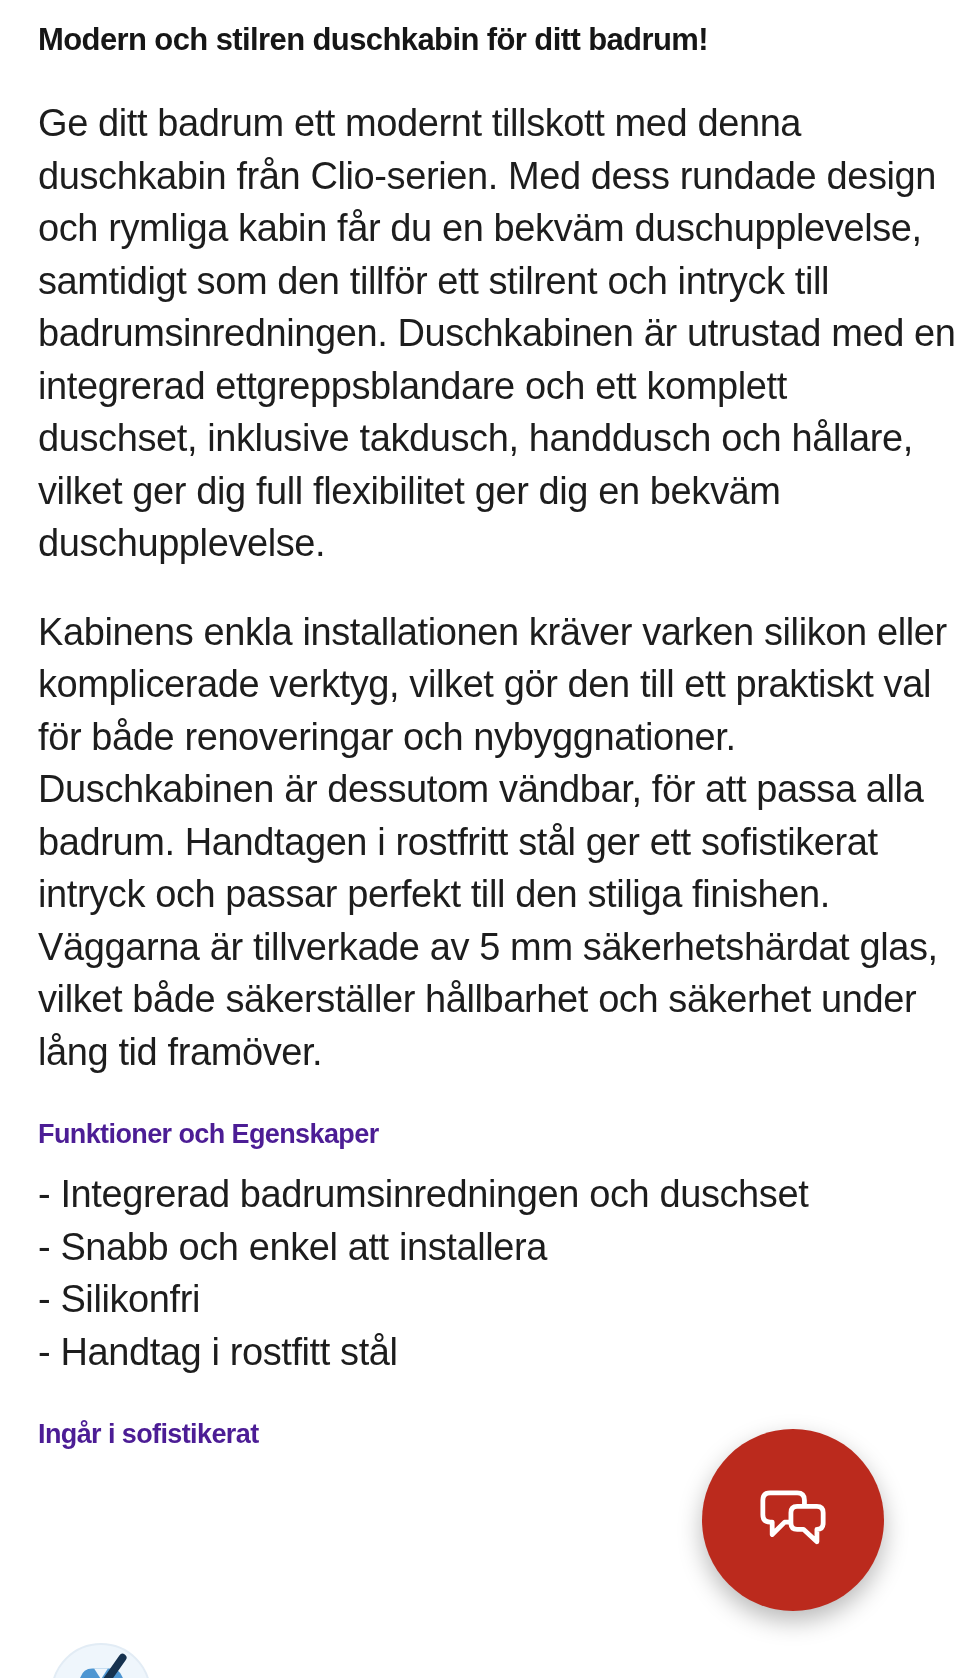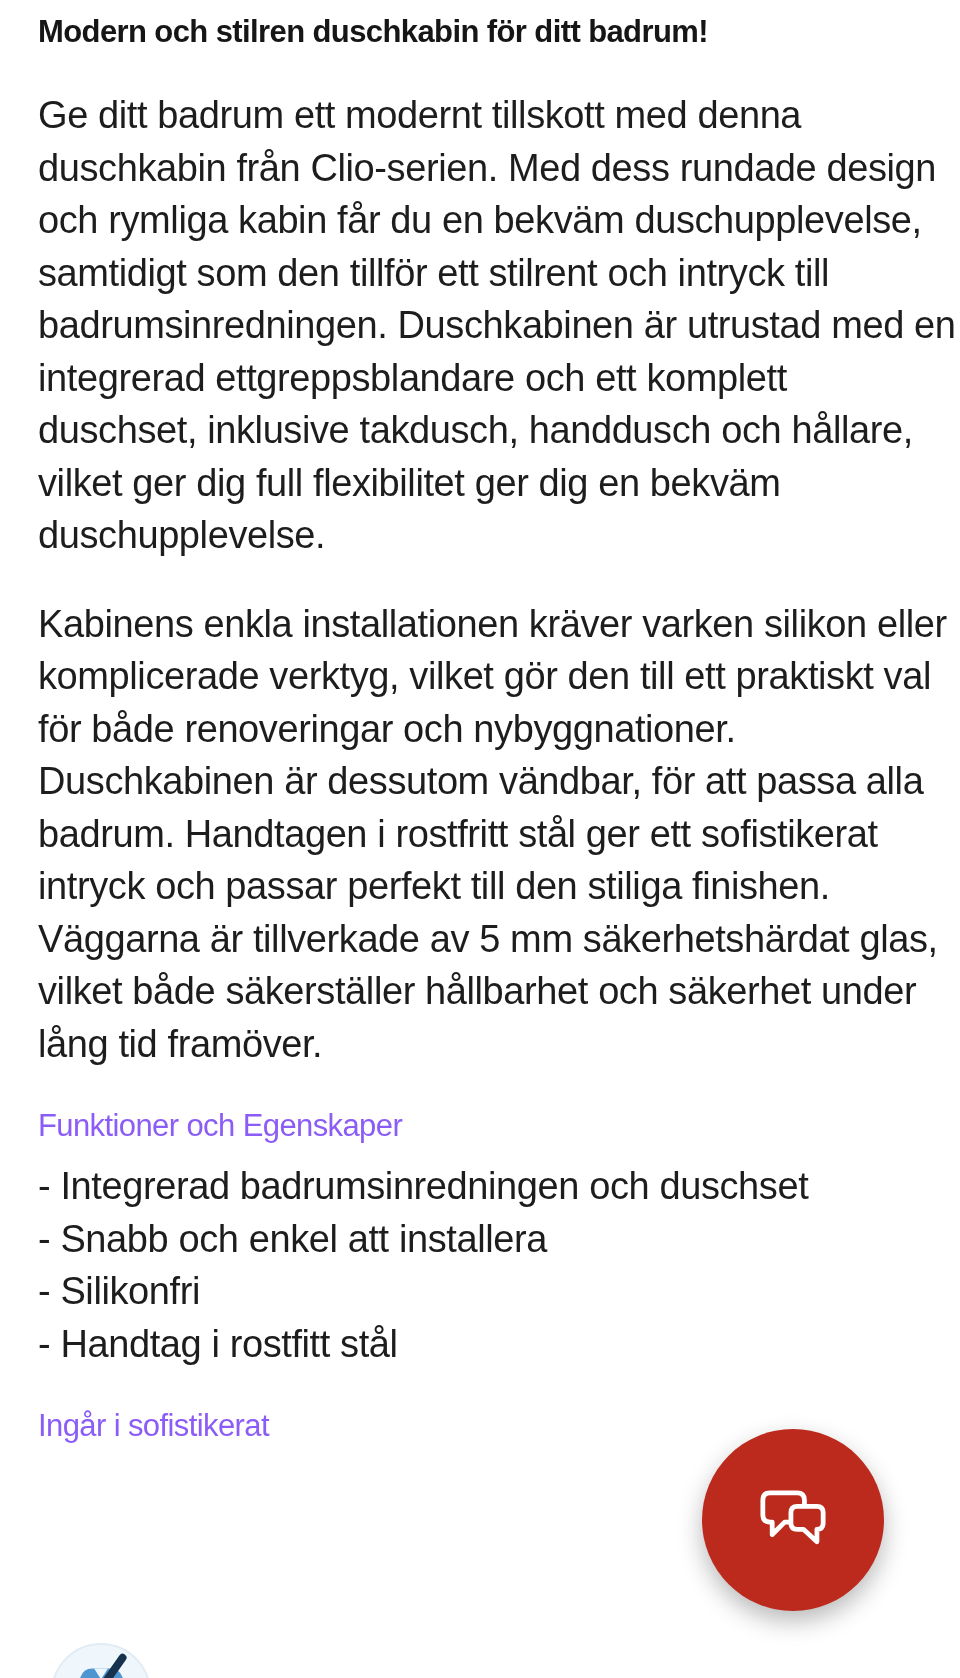--- a/index.html
+++ b/index.html
@@ -10,43 +10,43 @@
     width: 960px;
     height: 1678px;
     background: #ffffff;
     overflow: hidden;
     position: relative;
     font-family: "Liberation Sans", sans-serif;
     color: #1d1d1d;
     -webkit-font-smoothing: antialiased;
   }
   .content {
-    padding: 12px 40px 0 38px;
+    padding: 20px 40px 0 38px;
   }
   h1.title {
     font-size: 31px;
     line-height: 40px;
     font-weight: 700;
     letter-spacing: -0.6px;
     color: #161616;
     margin: 0 0 37px 0;
   }
   .para {
     font-size: 38px;
     line-height: 52.5px;
     letter-spacing: -0.4px;
     white-space: pre;
     margin: 0 0 36px 0;
   }
   h2.section-heading {
-    font-size: 31px;
+    font-size: 27px;
     line-height: 40px;
-    font-weight: 400;
+    font-weight: 700;
     letter-spacing: -0.6px;
-    color: #8b5cf6;
+    color: #4c1d95;
     margin: 30px 0 14px 0;
   }
   .chat-fab {
     position: absolute;
     left: 702px;
     top: 1429px;
     width: 182px;
     height: 182px;
     border-radius: 50%;
     border: none;

